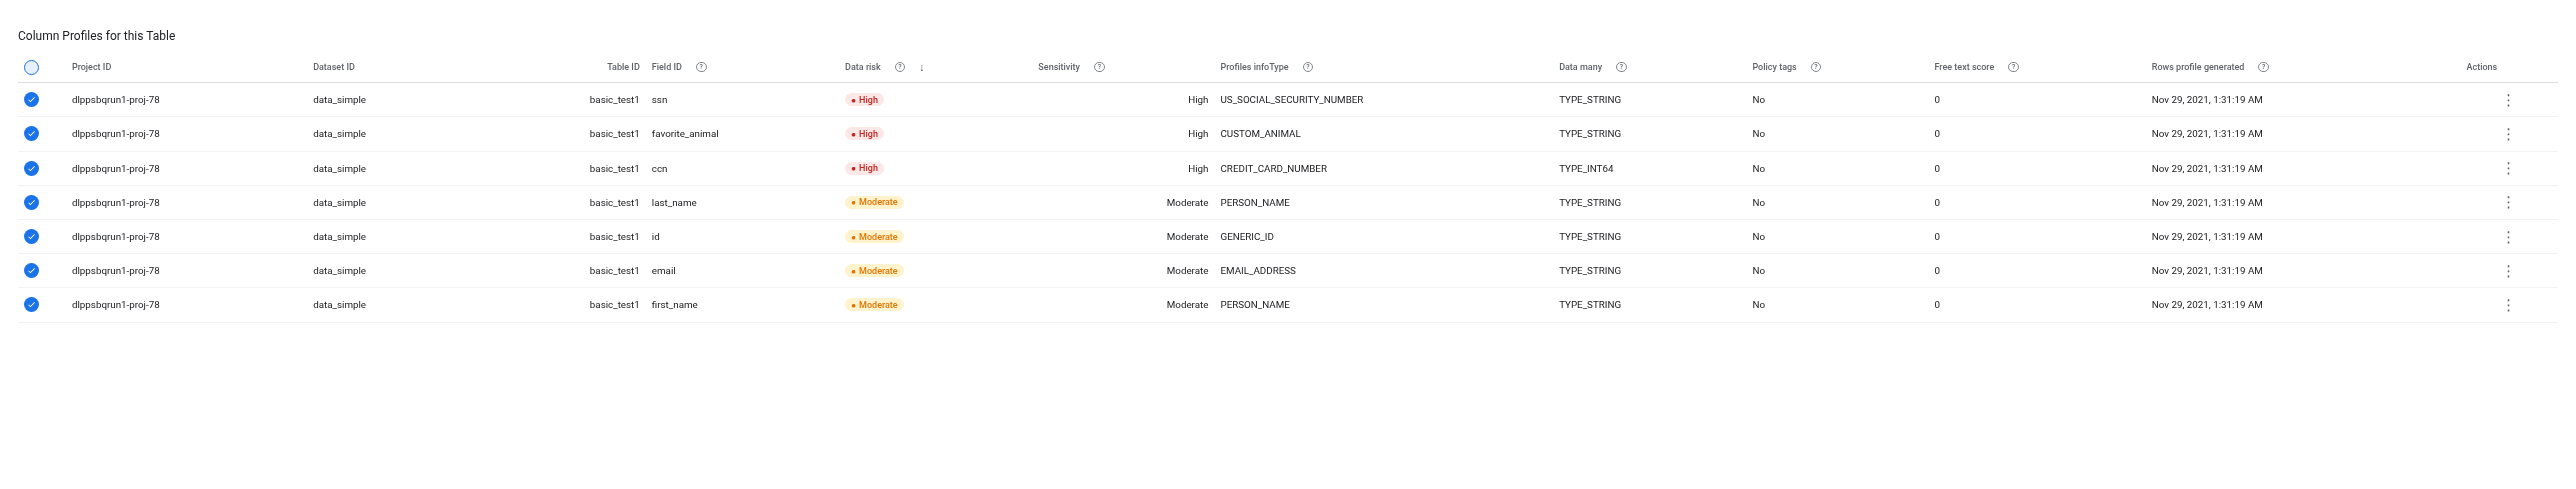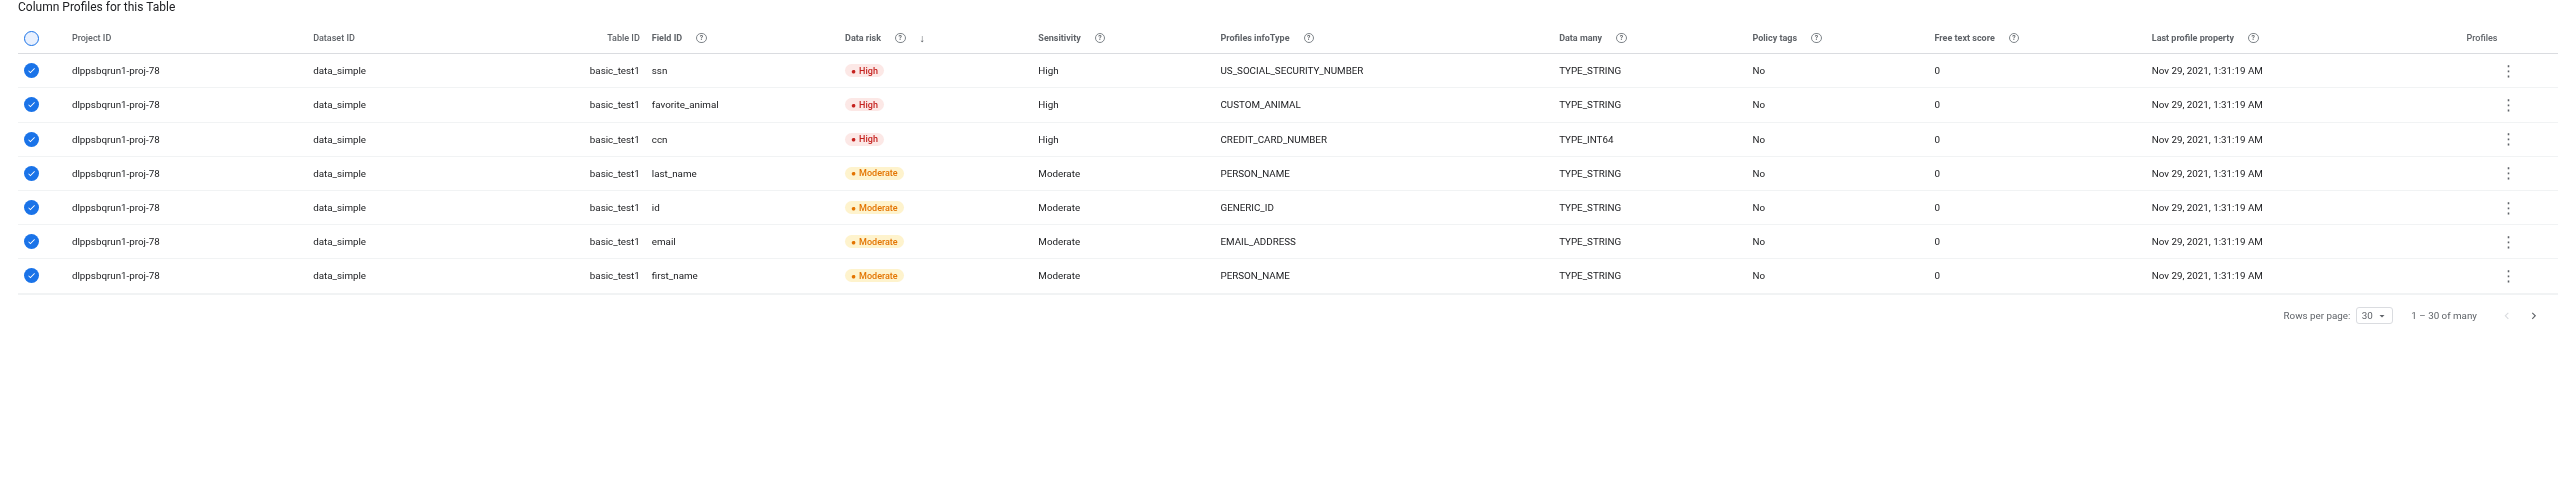--- a/index.html
+++ b/index.html
@@ -5,21 +5,21 @@
     * { box-sizing: border-box; margin: 0; padding: 0; }
     body {
       font-family: 'Google Sans', Roboto, Arial, sans-serif;
       font-size: 9.8px;
       color: #202124;
       background: #fff;
       width: 2576px;
       min-height: 489px;
     }
     .page-container {
-      padding: 0 18px 0 18px;
+      padding: 29px 18px 0 18px;
     }
     .page-title {
       font-size: 12px;
       font-weight: 400;
       color: #202124;
       margin-bottom: 9px;
     }
     .filter-bar {
       display: flex;
       align-items: center;
@@ -84,21 +84,21 @@
       text-overflow: ellipsis;
       white-space: nowrap;
     }
 
     .col-check { width: 30px; }
     .col-project { width: 151px; }
     .col-dataset { width: 106px; }
     .col-table { width: 106px; text-align: right; }
     .col-field { width: 121px; }
     .col-risk { width: 121px; }
-    .col-sensitivity { width: 114px; }
+    .col-sensitivity { width: 114px; text-align: right; }
     .col-predicted { width: 212px; }
     .col-datatype { width: 121px; }
     .col-policy { width: 114px; }
     .col-freetext { width: 136px; }
     .col-lastprofile { width: 197px; }
     .col-actions { width: 61px; }
 
     .check-icon {
       width: 15px;
       height: 15px;
@@ -126,21 +126,20 @@
     }
     .risk-moderate {
       background: #fef3cd;
       color: #e37400;
     }
 
     .th-with-icon {
       display: flex;
       align-items: center;
       gap: 14px;
-      font-weight: bold;
     }
     .help-icon {
       width: 10.6px;
       height: 10.6px;
       border-radius: 50%;
       border: 0.8px solid #80868b;
       display: inline-flex;
       align-items: center;
       justify-content: center;
       font-size: 6.8px;
@@ -261,26 +260,26 @@
           </div>
         </th>
         <th class="col-freetext">
           <div class="th-with-icon">
             <span>Free text score</span>
             <span class="help-icon">?</span>
           </div>
         </th>
         <th class="col-lastprofile">
           <div class="th-with-icon">
-            <span>Last profile property</span>
+            <span>Rows profile generated</span>
             <span class="help-icon">?</span>
           </div>
         </th>
         <th class="col-actions">
-          <span>Profiles</span>
+          <span>Actions</span>
         </th>
       </tr>
     </thead>
     <tbody id="table-body">
     <tr>
     <td class="col-check">
       <div class="check-icon">
         <svg width="9" height="9" viewBox="0 0 24 24" fill="white">
                 <path d="M9 16.17L4.83 12l-1.42 1.41L9 19 21 7l-1.41-1.41z"></path>
               </svg>
@@ -456,38 +455,14 @@
     <td class="col-predicted">PERSON_NAME</td>
     <td class="col-datatype">TYPE_STRING</td>
     <td class="col-policy">No</td>
     <td class="col-freetext">0</td>
     <td class="col-lastprofile">Nov 29, 2021, 1:31:19 AM</td>
     <td class="col-actions" style="text-align:center;cursor:pointer;color:#5f6368;font-size:15px;letter-spacing:1.5px;">⋮</td>
   </tr>
       </tbody>
   </table>
 
-  <div class="footer">
-    <div class="rows-per-page">
-      <span>Rows per page:</span>
-      <div class="rows-select">
-        <span>30</span>
-        <svg width="12" height="12" viewBox="0 0 24 24" fill="#5f6368">
-          <path d="M7 10l5 5 5-5z"></path>
-        </svg>
-      </div>
-    </div>
-    <span class="pagination-info">1 – 30 of many</span>
-    <div class="pagination-nav">
-      <button class="nav-btn disabled">
-        <svg width="13.6" height="13.6" viewBox="0 0 24 24" fill="#dadce0">
-          <path d="M15.41 7.41L14 6l-6 6 6 6 1.41-1.41L10.83 12z"></path>
-        </svg>
-      </button>
-      <button class="nav-btn">
-        <svg width="13.6" height="13.6" viewBox="0 0 24 24" fill="#5f6368">
-          <path d="M10 6L8.59 7.41 13.17 12l-4.58 4.59L10 18l6-6z"></path>
-        </svg>
-      </button>
-    </div>
-  </div>
 </div>
 
 
 </body></html>

